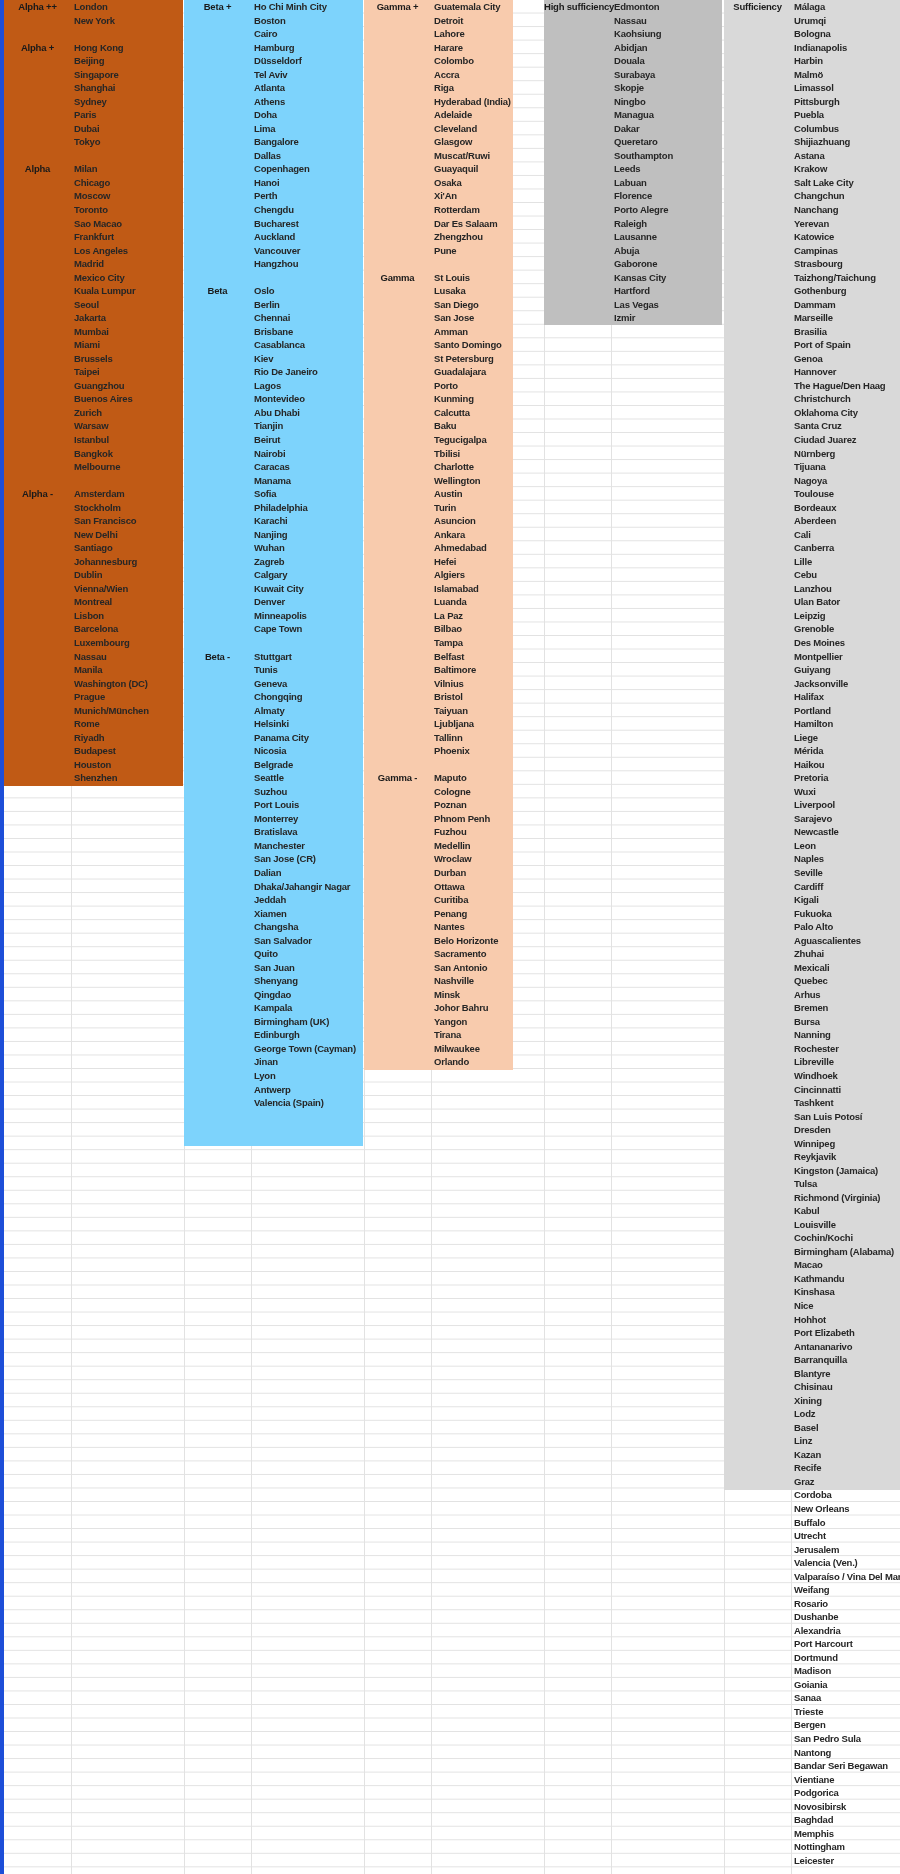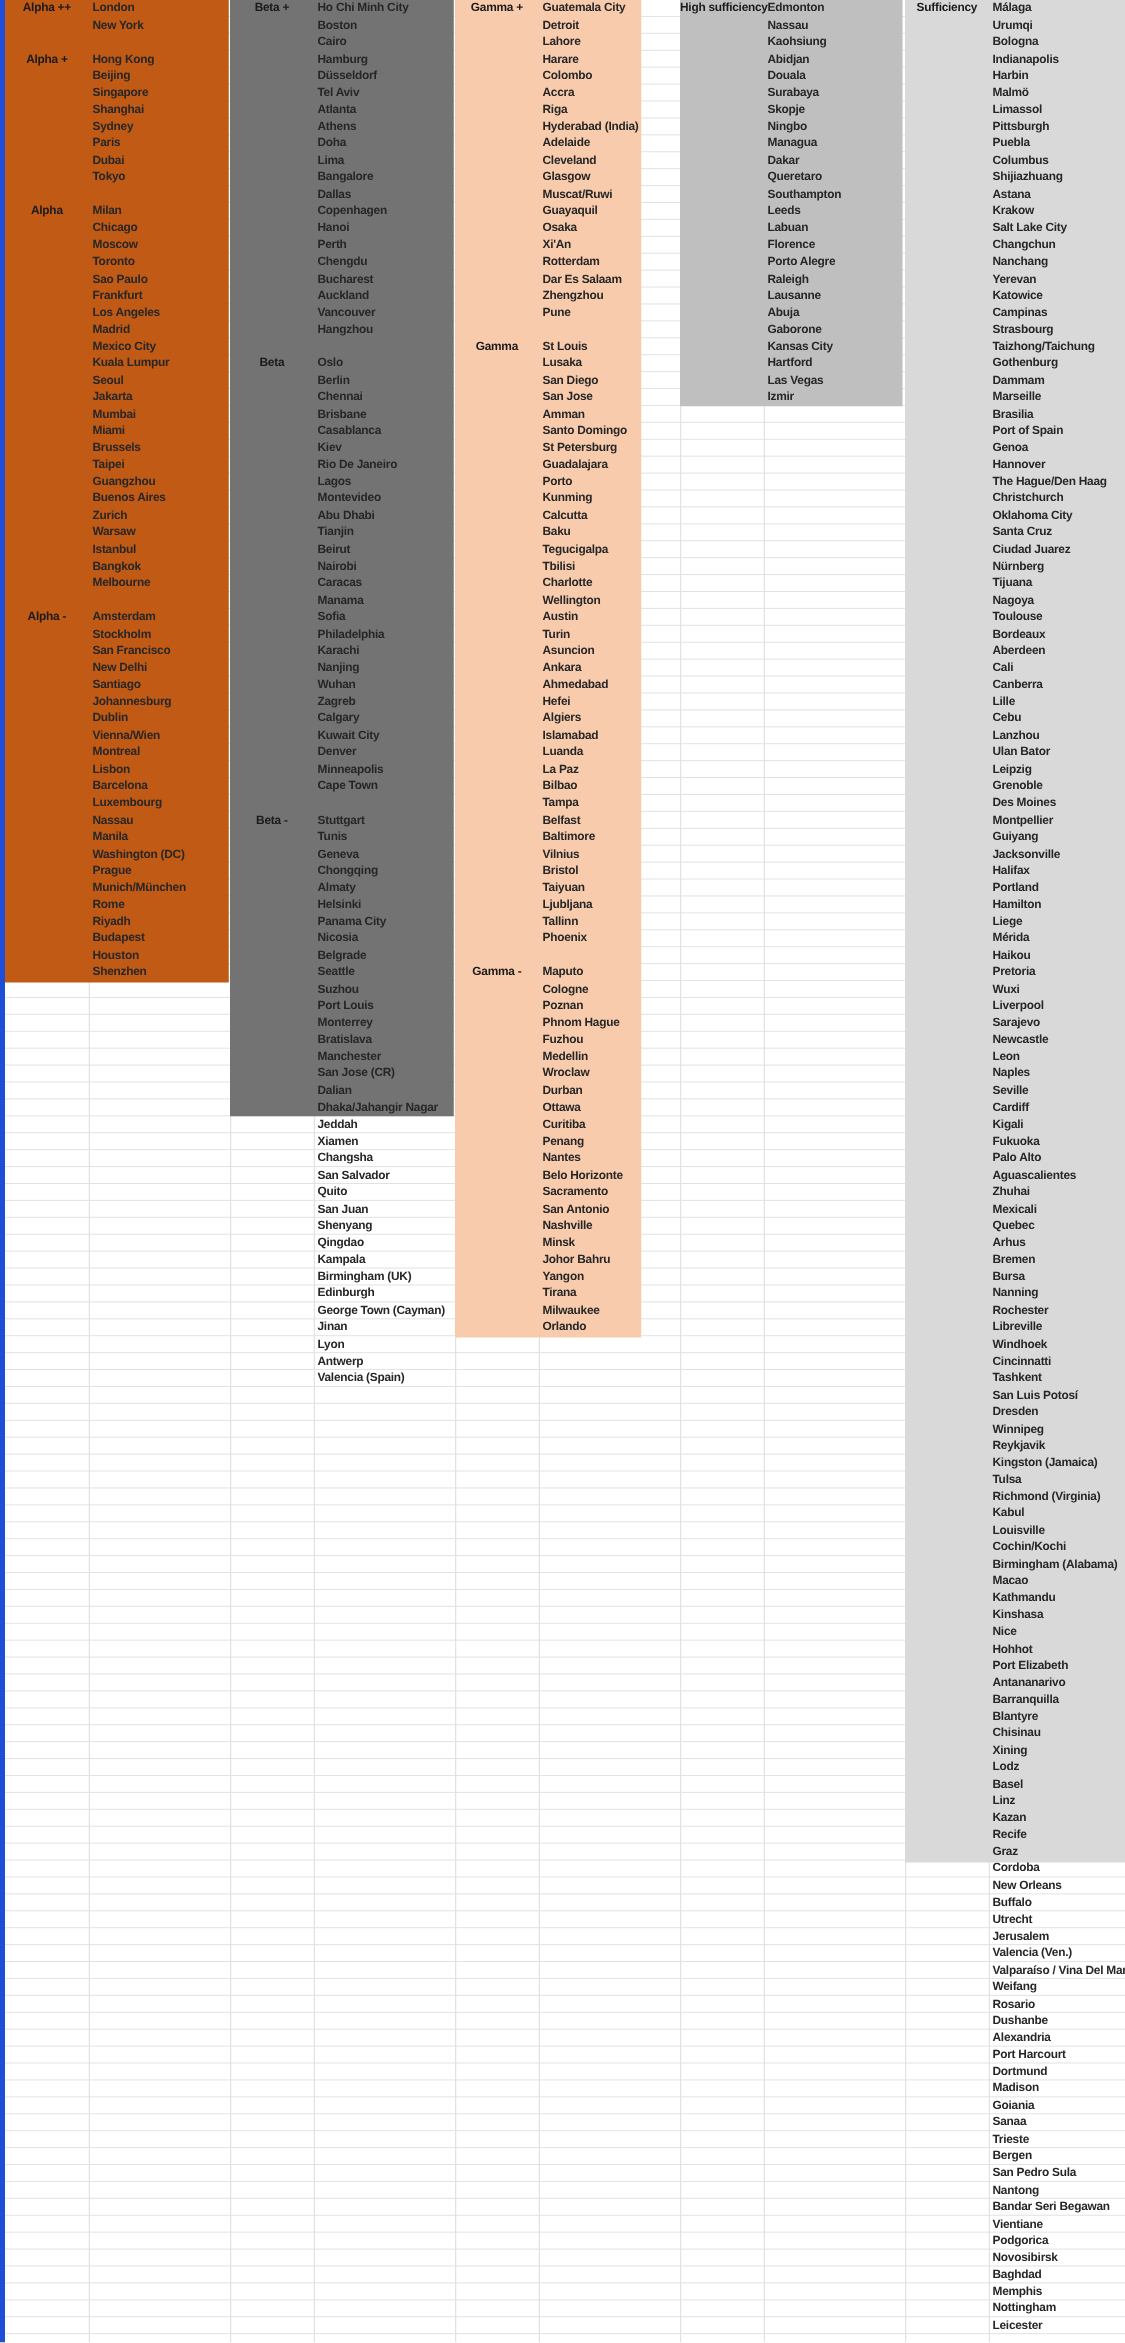--- a/index.html
+++ b/index.html
@@ -108,21 +108,21 @@
       <div class="row">
         <div class="tier-label"></div>
         <div class="city">Moscow</div>
       </div>
       <div class="row">
         <div class="tier-label"></div>
         <div class="city">Toronto</div>
       </div>
       <div class="row">
         <div class="tier-label"></div>
-        <div class="city">Sao Paulo</div>
+        <div class="city">Sao Macao</div>
       </div>
       <div class="row">
         <div class="tier-label"></div>
         <div class="city">Frankfurt</div>
       </div>
       <div class="row">
         <div class="tier-label"></div>
         <div class="city">Los Angeles</div>
       </div>
       <div class="row">
@@ -272,21 +272,21 @@
       </div>
       <div class="row">
         <div class="tier-label"></div>
         <div class="city">Houston</div>
       </div>
       <div class="row">
         <div class="tier-label"></div>
         <div class="city">Shenzhen</div>
       </div>
     </div>
-    <div class="block" style="left: 180px; width: 179px; background: #737373; height: 893px;">
+    <div class="block" style="left: 180px; width: 179px; background: #7dd3fc; height: 1146px;">
       <div class="row">
         <div class="tier-label">Beta +</div>
         <div class="city">Ho Chi Minh City</div>
       </div>
       <div class="row">
         <div class="tier-label"></div>
         <div class="city">Boston</div>
       </div>
       <div class="row">
         <div class="tier-label"></div>
@@ -833,21 +833,21 @@
       <div class="row">
         <div class="tier-label"></div>
         <div class="city">Cologne</div>
       </div>
       <div class="row">
         <div class="tier-label"></div>
         <div class="city">Poznan</div>
       </div>
       <div class="row">
         <div class="tier-label"></div>
-        <div class="city">Phnom Hague</div>
+        <div class="city">Phnom Penh</div>
       </div>
       <div class="row">
         <div class="tier-label"></div>
         <div class="city">Fuzhou</div>
       </div>
       <div class="row">
         <div class="tier-label"></div>
         <div class="city">Medellin</div>
       </div>
       <div class="row">

